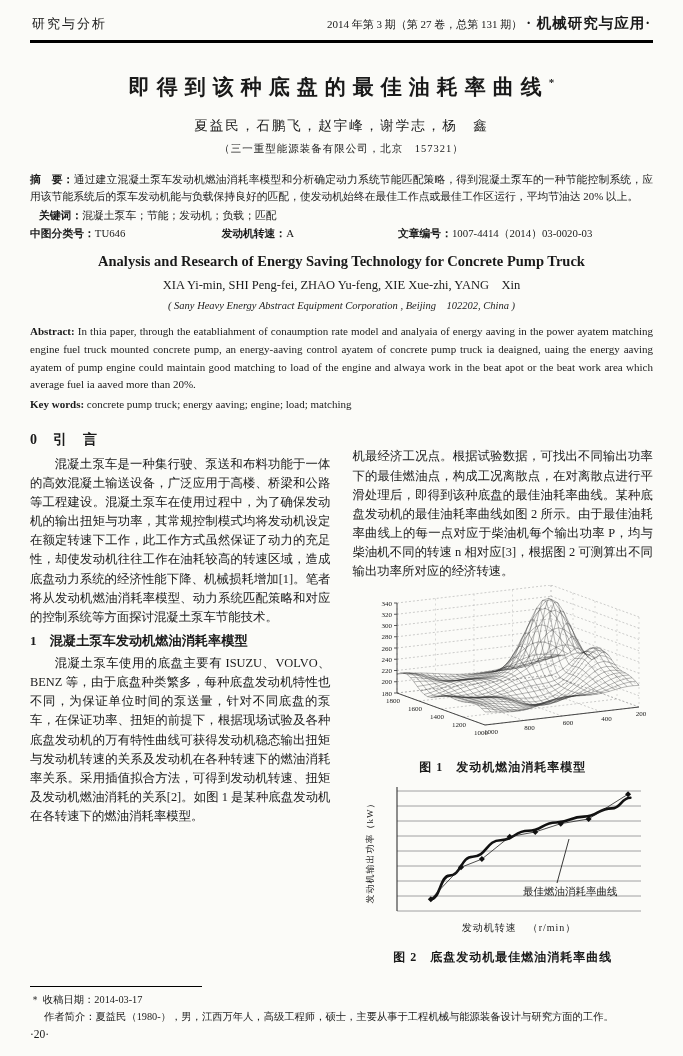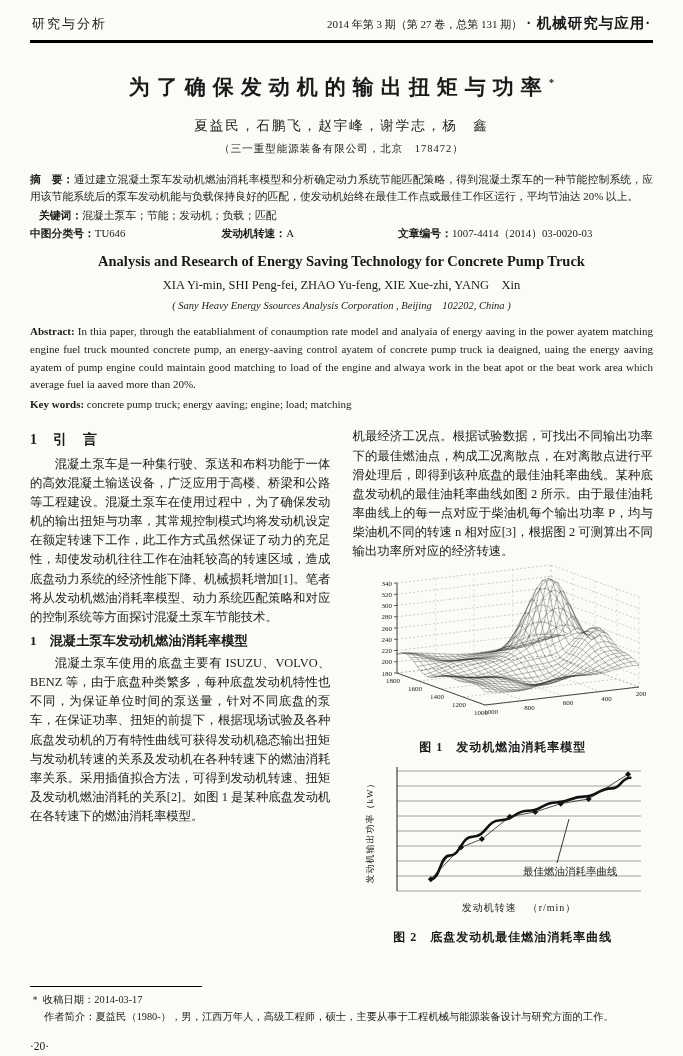--- a/index.html
+++ b/index.html
@@ -32,72 +32,72 @@
   .eauthors{margin-top:7px;text-align:center;font-size:12.5px;}
   .eaffil{margin-top:5px;text-align:center;font-size:10.5px;font-style:italic;}
   .eabs{margin-top:10px;font-size:11px;line-height:1.6;text-align:justify;}
   .ekw{margin-top:2px;font-size:11px;line-height:1.6;}
   
   .cols{display:flex;gap:22px;margin-top:14px;}
   .col{flex:1;min-width:0;font-size:12.4px;line-height:1.54;text-align:justify;}
   .h1{font-size:14px;font-weight:bold;margin:2px 0 4px 0;letter-spacing:1px;}
   .h2{font-size:13.2px;font-weight:bold;margin:4px 0 3px 0;}
   .col p{margin:0;text-indent:2em;}
-  .col p.noindent{text-indent:0;}
+  .col p.noindent{text-indent:0;margin-top:20px;}
   .figwrap{margin-top:4px;text-align:center;}
   .figcap{font-size:12px;font-weight:bold;text-align:center;margin:3px 0 8px 0;letter-spacing:1px;}
   svg{display:block;margin:0 auto;}
   
   .footnote{position:absolute;left:30px;bottom:31px;width:620px;}
   .fn-rule{width:172px;border-top:1.2px solid #000;margin-bottom:5px;}
   .fn-line{font-size:10.3px;line-height:1.6;}
   .fn-line.indent{padding-left:14px;}
-  .pagenum{position:absolute;left:30px;bottom:4px;font-size:11.5px;}
+  .pagenum{position:absolute;left:30px;bottom:16px;font-size:11.5px;}
 </style>
 </head>
 <body>
 
 <div class="page">
 
   <div class="hdr">
     <span class="hdr-left">研究与分析</span>
     <span class="hdr-right">
       <span>2014 年第 3 期（第 27 卷，总第 131 期）</span><b>· 机械研究与应用·</b>
     </span>
   </div>
 
-  <div class="title"><span>为了确保发动机的输出扭矩与功率</span><sup>*</sup></div>
+  <div class="title"><span>即得到该种底盘的最佳油耗率曲线</span><sup>*</sup></div>
   <div class="authors">夏益民，石鹏飞，赵宇峰，谢学志，杨　鑫</div>
-  <div class="affil">（三一重型能源装备有限公司，北京　178472）</div>
+  <div class="affil">（三一重型能源装备有限公司，北京　157321）</div>
 
   <div class="abs">
     <b>摘　要：</b><span>通过建立混凝土泵车发动机燃油消耗率模型和分析确定动力系统节能匹配策略，得到混凝土泵车的一种节能控制系统，应用该节能系统后的泵车发动机能与负载保持良好的匹配，使发动机始终在最佳工作点或最佳工作区运行，平均节油达 20% 以上。</span>
   </div>
   <div class="kw">
     <b>关键词：</b><span>混凝土泵车；节能；发动机；负载；匹配</span>
   </div>
   <div class="meta">
     <span class="m1"><b>中图分类号：</b><span>TU646</span></span>
     <span class="m2"><b>发动机转速：</b><span>A</span></span>
     <span class="m3"><b>文章编号：</b><span>1007-4414（2014）03-0020-03</span></span>
   </div>
 
   <div class="etitle">Analysis and Research of Energy Saving Technology for Concrete Pump Truck</div>
   <div class="eauthors">XIA Yi-min, SHI Peng-fei, ZHAO Yu-feng, XIE Xue-zhi, YANG　Xin</div>
-  <div class="eaffil">( Sany Heavy Energy Ssources Analysis Corporation , Beijing　102202, China )</div>
+  <div class="eaffil">( Sany Heavy Energy Abstract Equipment Corporation , Beijing　102202, China )</div>
   <div class="eabs">
     <b>Abstract:</b> <span>In thia paper, through the eatabliahment of conaumption rate model and analyaia of energy aaving in the power ayatem matching engine fuel truck mounted concrete pump, an energy-aaving control ayatem of concrete pump truck ia deaigned, uaing the energy aaving ayatem of pump engine could maintain good matching to load of the engine and alwaya work in the beat apot or the beat work area which average fuel ia aaved more than 20%.</span>
   </div>
   <div class="ekw">
     <b>Key words:</b> <span>concrete pump truck; energy aaving; engine; load; matching</span>
   </div>
 
   <div class="cols">
     <div class="col">
-      <div class="h1">1　引　言</div>
+      <div class="h1">0　引　言</div>
       <p>混凝土泵车是一种集行驶、泵送和布料功能于一体的高效混凝土输送设备，广泛应用于高楼、桥梁和公路等工程建设。混凝土泵车在使用过程中，为了确保发动机的输出扭矩与功率，其常规控制模式均将发动机设定在额定转速下工作，此工作方式虽然保证了动力的充足性，却使发动机往往工作在油耗较高的转速区域，造成底盘动力系统的经济性能下降、机械损耗增加[1]。笔者将从发动机燃油消耗率模型、动力系统匹配策略和对应的控制系统等方面探讨混凝土泵车节能技术。</p>
       <div class="h2">1　混凝土泵车发动机燃油消耗率模型</div>
       <p>混凝土泵车使用的底盘主要有 ISUZU、VOLVO、BENZ 等，由于底盘种类繁多，每种底盘发动机特性也不同，为保证单位时间的泵送量，针对不同底盘的泵车，在保证功率、扭矩的前提下，根据现场试验及各种底盘发动机的万有特性曲线可获得发动机稳态输出扭矩与发动机转速的关系及发动机在各种转速下的燃油消耗率关系。采用插值拟合方法，可得到发动机转速、扭矩及发动机燃油消耗的关系[2]。如图 1 是某种底盘发动机在各转速下的燃油消耗率模型。</p>
     </div>
     <div class="col">
       <p class="noindent">机最经济工况点。根据试验数据，可找出不同输出功率下的最佳燃油点，构成工况离散点，在对离散点进行平滑处理后，即得到该种底盘的最佳油耗率曲线。某种底盘发动机的最佳油耗率曲线如图 2 所示。由于最佳油耗率曲线上的每一点对应于柴油机每个输出功率 P，均与柴油机不同的转速 n 相对应[3]，根据图 2 可测算出不同输出功率所对应的经济转速。</p>
       <div class="figwrap">
         <svg id="fig1" width="292" height="170" viewBox="0 0 292 170">
             <line x1="40" y1="108" x2="194" y2="90" stroke="#9a9a9a" stroke-width="0.5" stroke-dasharray="2 2"></line>
             <line x1="194" y1="90" x2="282" y2="122" stroke="#9a9a9a" stroke-width="0.5" stroke-dasharray="2 2"></line>

